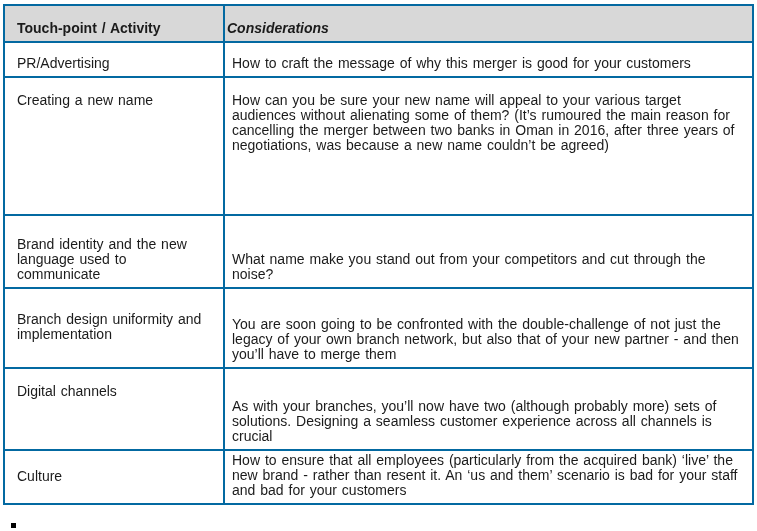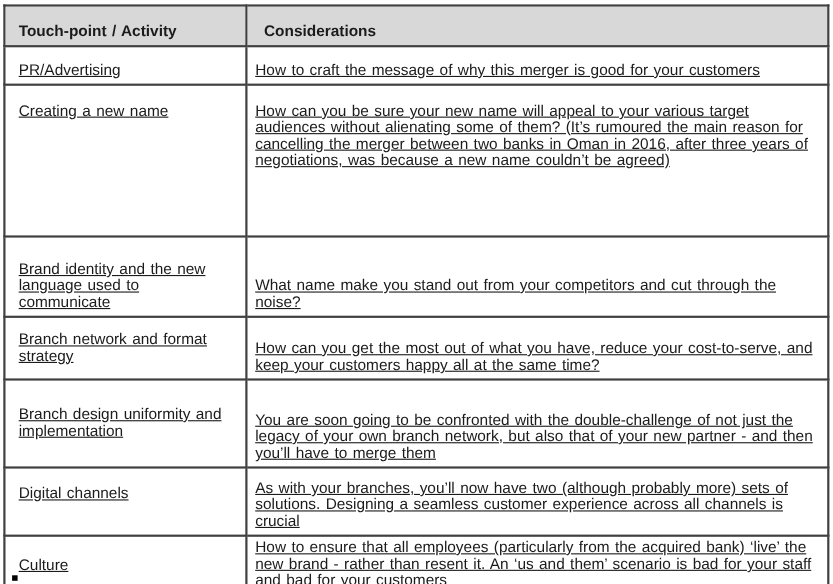--- a/index.html
+++ b/index.html
@@ -18,37 +18,36 @@
   }
   table.doc-table {
     border-collapse: collapse;
     table-layout: fixed;
     width: 749px;
     margin: 4px 0 0 3px;
   }
   col.c1 { width: 220px; }
   col.c2 { width: 529px; }
   th, td {
-    border: 2px solid #404040;
+    border: 2px solid #0369a1;
     overflow: hidden;
   }
   th {
     background: #d8d8d8;
     font-weight: bold;
     text-align: left;
     vertical-align: bottom;
     padding: 0 8px 5px 12px;
     font-size: 14px;
   }
-  th.con-h { padding-left: 15px; }
+  th.con-h { padding-left: 2px; font-style: italic; }
   td {
     vertical-align: bottom;
     text-align: left;
     padding: 0 10px 5px 12px;
-    text-decoration: underline;
   }
   td.con { padding-left: 7px; padding-right: 11px; }
   td.vtop { vertical-align: top; padding-top: 15px; padding-bottom: 2px; }
   td.vmid { vertical-align: middle; padding-bottom: 2px; }
   .cursor-mark {
     position: absolute;
     left: 11px;
     top: 523px;
     width: 5px;
     height: 5px;
@@ -75,29 +74,25 @@
       <td class="con">How to craft the message of why this merger is good for your customers</td>
     </tr>
     <tr style="height:138px;">
       <td class="act vtop">Creating a new name</td>
       <td class="con vtop">How can you be sure your new name will appeal to your various target audiences without alienating some of them? (It’s rumoured the main reason for cancelling the merger between two banks in Oman in 2016, after three years of negotiations, was because a new name couldn’t be agreed)</td>
     </tr>
     <tr style="height:73px;">
       <td class="act">Brand identity and the new language used to communicate</td>
       <td class="con">What name make you stand out from your competitors and cut through the noise?</td>
     </tr>
-    <tr style="height:57px;">
-      <td class="act vmid">Branch network and format strategy</td>
-      <td class="con">How can you get the most out of what you have, reduce your cost-to-serve, and keep your customers happy all at the same time?</td>
-    </tr>
     <tr style="height:80px;">
       <td class="act vmid">Branch design uniformity and implementation</td>
       <td class="con">You are soon going to be confronted with the double-challenge of not just the legacy of your own branch network, but also that of your new partner - and then you’ll have to merge them</td>
     </tr>
-    <tr style="height:62px;">
+    <tr style="height:82px;">
       <td class="act vtop">Digital channels</td>
       <td class="con">As with your branches, you’ll now have two (although probably more) sets of solutions. Designing a seamless customer experience across all channels is crucial</td>
     </tr>
     <tr style="height:54px;">
       <td class="act vmid">Culture</td>
       <td class="con">How to ensure that all employees (particularly from the acquired bank) ‘live’ the new brand - rather than resent it. An ‘us and them’ scenario is bad for your staff and bad for your customers</td>
     </tr>
   </tbody>
 </table>
 

